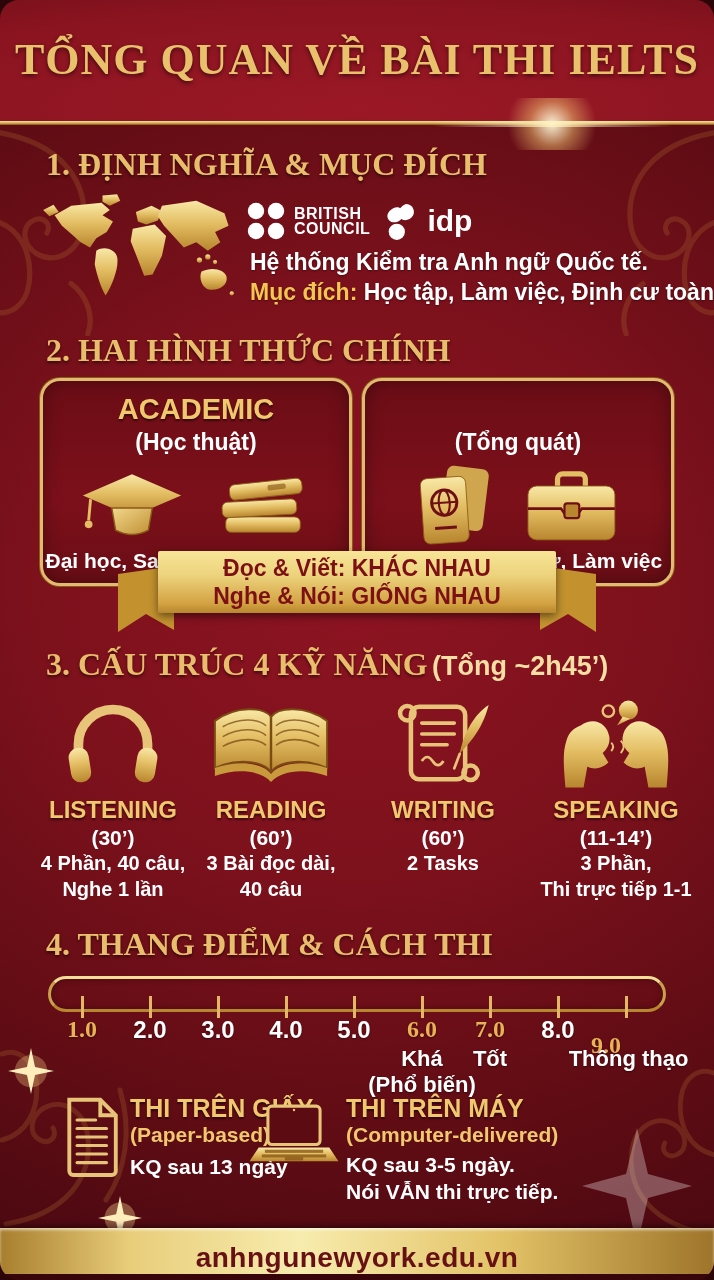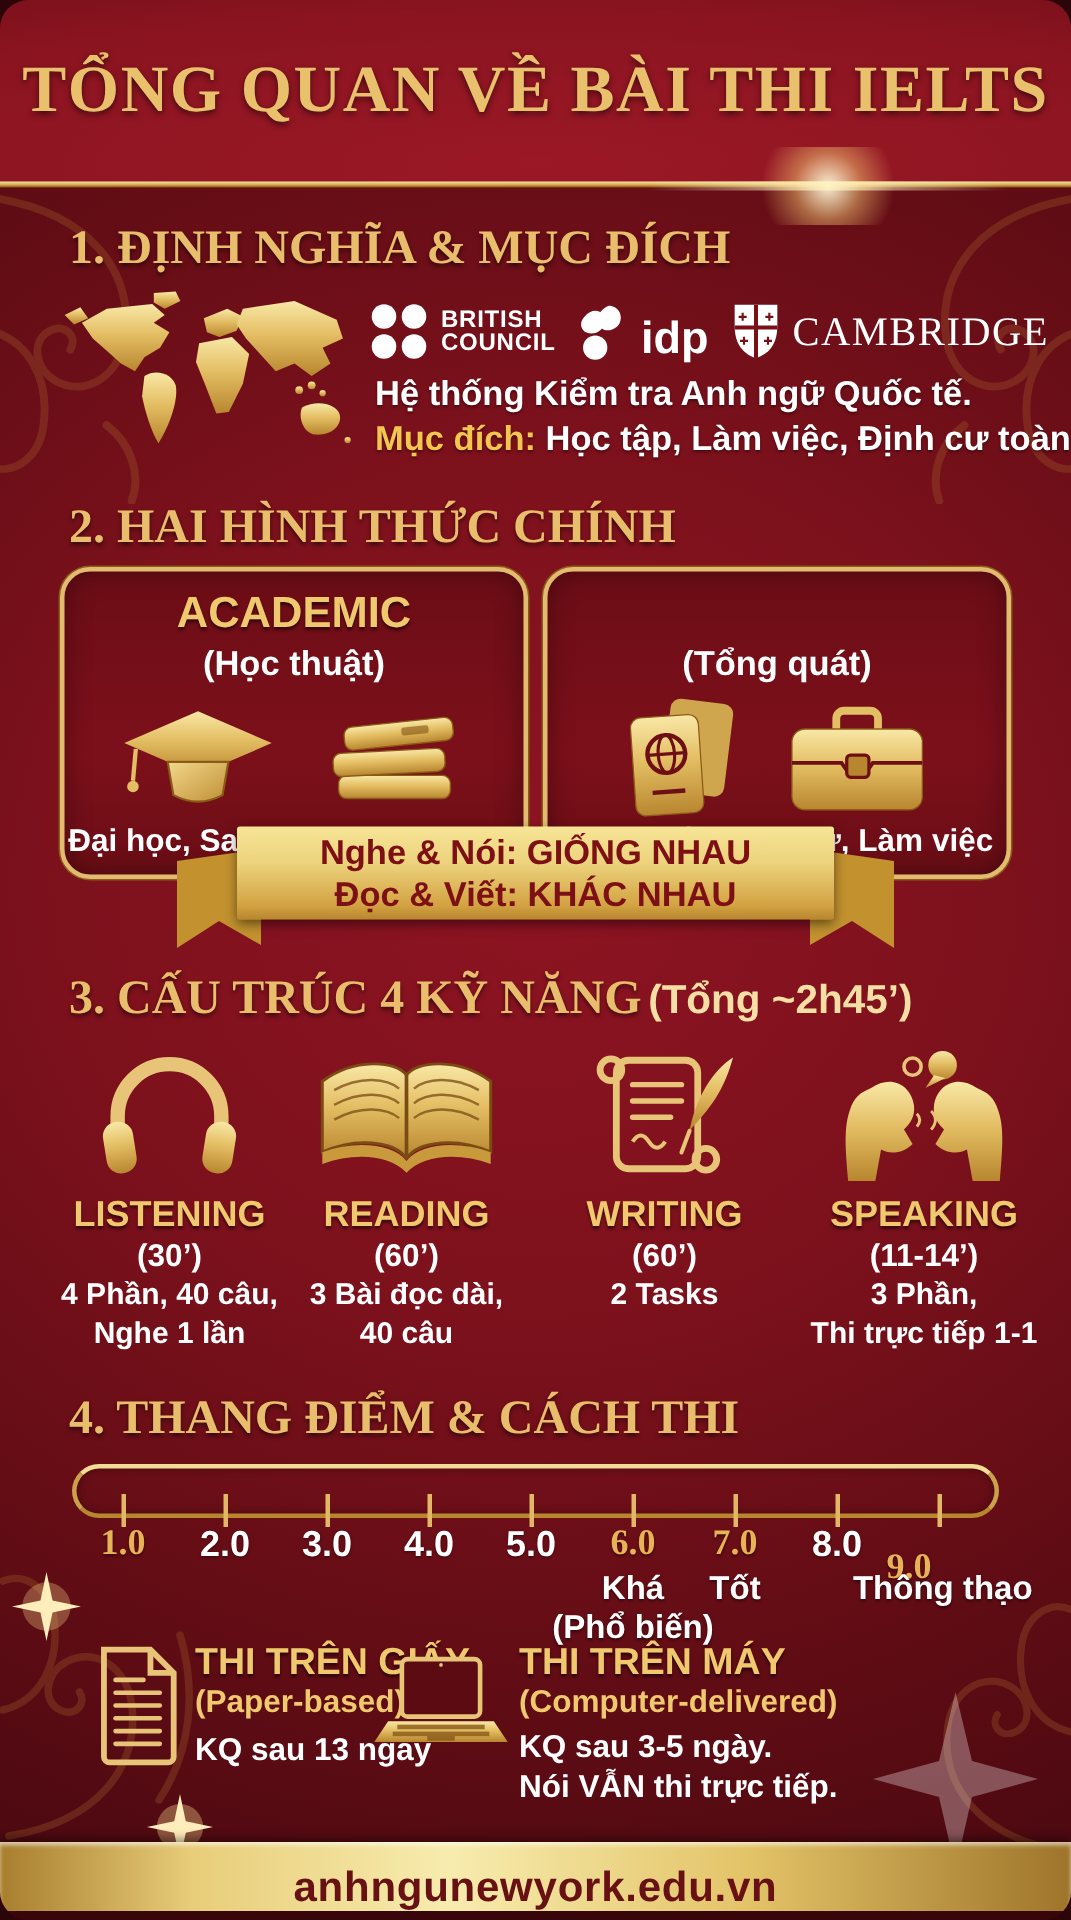--- a/index.html
+++ b/index.html
@@ -154,45 +154,29 @@
             <circle cx="33" cy="11" r="9"></circle>
             <circle cx="11" cy="33" r="9"></circle>
             <circle cx="33" cy="33" r="9"></circle>
           </g>
       </svg>
       <div class="bc-text">
         <div>BRITISH</div>
         <div>COUNCIL</div>
       </div>
     </div>
-    <div style="display:flex;align-items:flex-end;gap:5px">
+    <div style="display:flex;align-items:center;gap:5px">
       <svg width="36" height="40" viewBox="0 0 40 42">
         <g fill="#ffffff">
           <path d="M22,2 C29,2 33,9 30,15 C27,20 20,22 16,18 C12,14 13,6 22,2 Z"></path>
           <path d="M4,10 C10,3 19,5 19,13 C19,20 12,24 6,22 C1,20 0,14 4,10 Z"></path>
           <circle cx="12" cy="33" r="9"></circle>
         </g>
       </svg>
       <span class="idp-text">idp</span>
-    </div>
-    <div style="display:flex;align-items:center;gap:8px">
-      <svg width="32" height="42" viewBox="0 0 36 44">
-        <path d="M2,2 H34 V18 C34,32 27,39 18,42 C9,39 2,32 2,18 Z" fill="#ffffff"></path>
-        <g stroke="#7a1016" stroke-width="3">
-            <line x1="18" y1="2" x2="18" y2="42"></line>
-            <line x1="2" y1="19" x2="34" y2="19"></line>
-          </g>
-        <g stroke="#7a1016" stroke-width="1.6">
-          <path d="M8,8 v6 M5,11 h6"></path>
-            <path d="M28,8 v6 M25,11 h6"></path>
-            <path d="M9,26 v6 M6,29 h6"></path>
-            <path d="M27,26 v6 M24,29 h6"></path>
-        </g>
-      </svg>
-      <span class="cam-text">CAMBRIDGE</span>
     </div>
   </div>
 
   <div class="abs s1-line" style="left:250px;top:249px">Hệ thống Kiểm tra Anh ngữ Quốc tế.</div>
   <div class="abs s1-line" style="left:250px;top:279px">
     <span class="muc-dich">Mục đích:</span><span> Học tập, Làm việc, Định cư toàn cầu.</span>
   </div>
 
   <div class="abs sec-heading" style="left:46px;top:332px">2. HAI HÌNH THỨC CHÍNH</div>
 
@@ -239,22 +223,22 @@
     <div class="box-desc abs" style="top:168px">Học nghề, Định cư, Làm việc</div>
   </div>
 
   <svg class="abs" style="left:118px;top:566px" width="56" height="72" viewBox="0 0 56 72">
     <polygon points="0,8 56,0 56,64 28,48 0,66" fill="#c3922f"></polygon>
   </svg>
   <svg class="abs" style="left:540px;top:566px" width="56" height="72" viewBox="0 0 56 72">
     <polygon points="56,8 0,0 0,64 28,48 56,66" fill="#c3922f"></polygon>
   </svg>
   <div class="abs ribbon-band">
+    <div class="ribbon-line">Đọc &amp; Viết: KHÁC NHAU</div>
     <div class="ribbon-line">Nghe &amp; Nói: GIỐNG NHAU</div>
-    <div class="ribbon-line">Đọc &amp; Viết: KHÁC NHAU</div>
   </div>
 
   <div class="abs" style="left:46px;top:646px;white-space:nowrap">
     <span class="sec-heading">3. CẤU TRÚC 4 KỸ NĂNG</span>
     <span class="heading-suffix">(Tổng ~2h45’)</span>
   </div>
 
   <div class="abs skill-col" style="left:28px;top:698px;width:170px">
     <svg width="96" height="92" viewBox="0 0 100 92">
       <path d="M14,62 V46 a36,36 0 0 1 72,0 V62" fill="none" stroke="#e7c478" stroke-width="10" stroke-linecap="round"></path>

